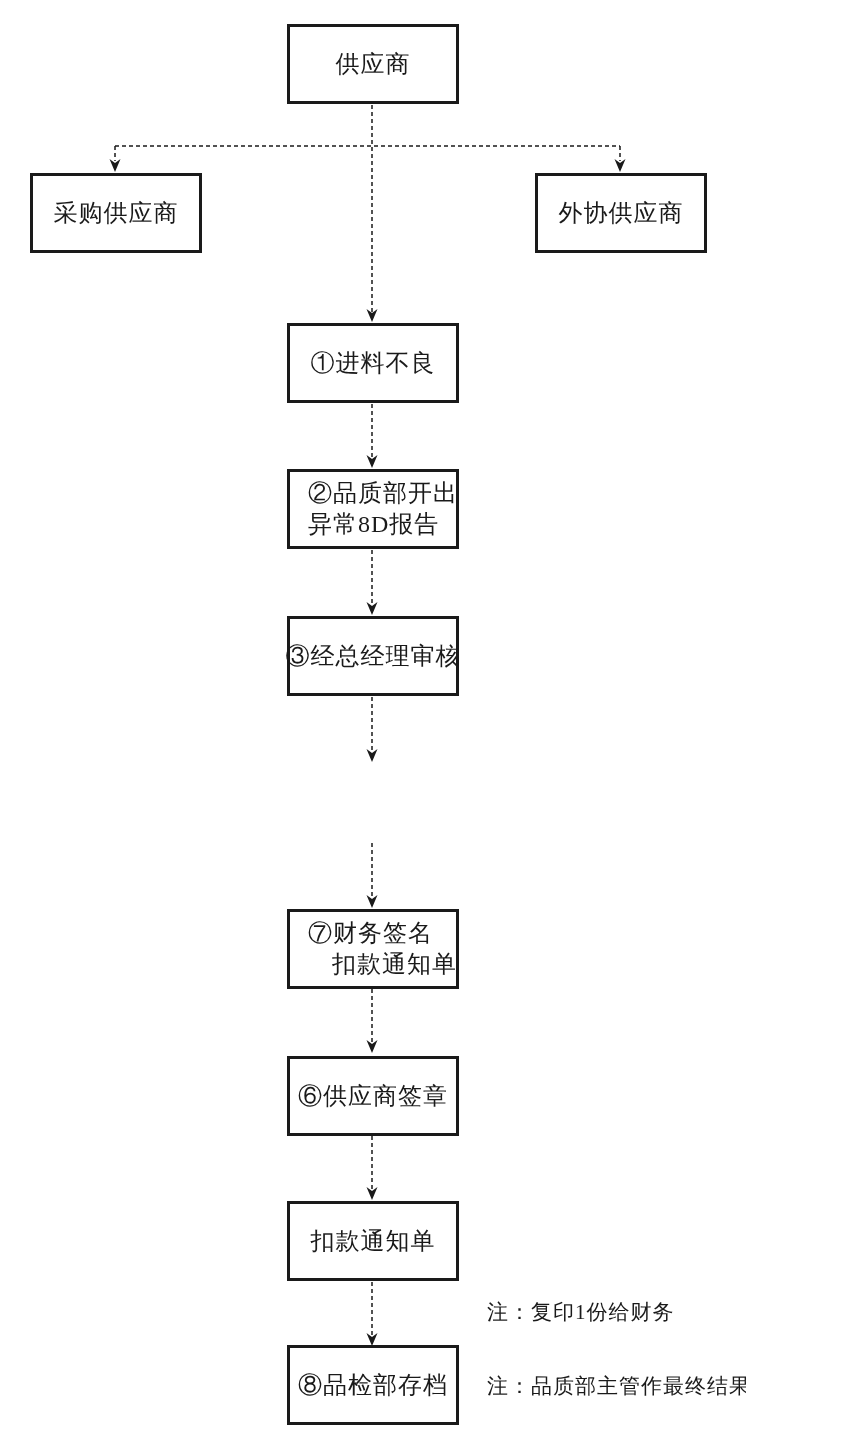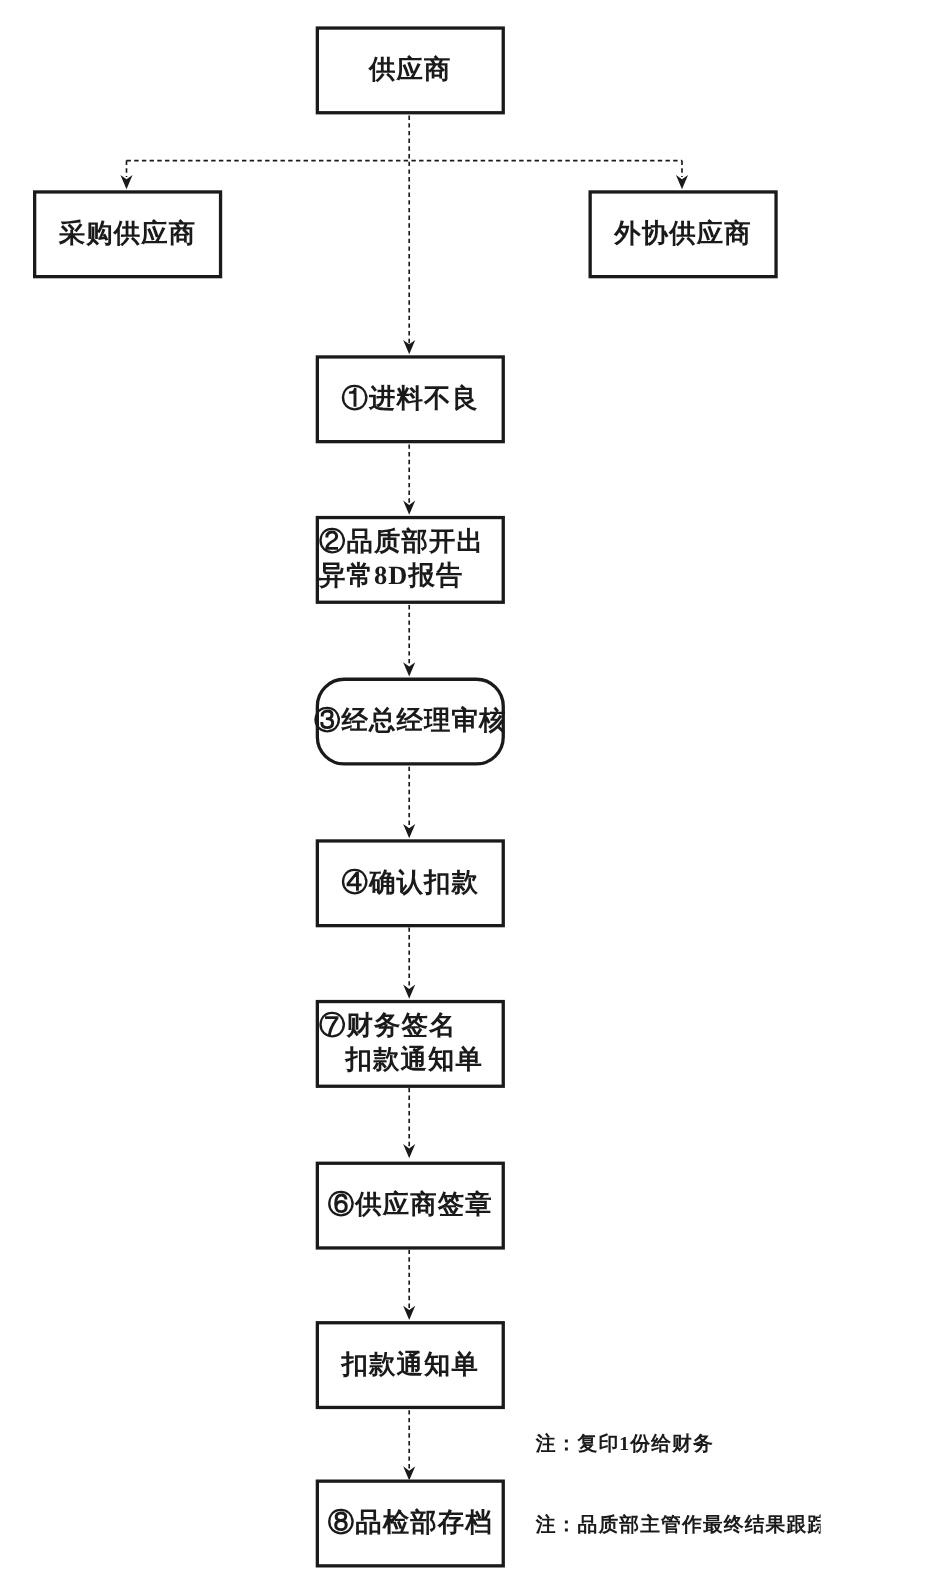--- a/index.html
+++ b/index.html
@@ -13,21 +13,20 @@
   body{
     font-family:"Liberation Serif","DejaVu Serif",serif;
     color:var(--text-color);
   }
   .canvas{
     position:relative;
     width:746px;
     height:1444px;
     background:var(--bg-color);
     overflow:hidden;
-    font-weight:bold;
   }
   .connectors{
     position:absolute;
     left:0;top:0;
     width:854px;height:1444px;
     z-index:1;
   }
   .node{
     position:absolute;
     width:172px;
@@ -40,39 +39,40 @@
     font-size:24px;
     line-height:31px;
     letter-spacing:1px;
     z-index:2;
     white-space:nowrap;
   }
   .node.multiline{
     flex-direction:column;
     align-items:flex-start;
     justify-content:center;
+    padding-left:18px;
   }
   .node.multiline .indent{
     padding-left:24px;
   }
   .note{
     position:absolute;
-    font-size:18px;
+    font-size:21px;
     line-height:28px;
     letter-spacing:1px;
     white-space:nowrap;
     z-index:2;
   }
   
   .pos-supplier{left:287px;top:24px;}
   .pos-purchase{left:30px;top:173px;}
   .pos-outsource{left:535px;top:173px;}
   .pos-step1{left:287px;top:323px;}
   .pos-step2{left:287px;top:469px;}
-  .pos-step3{left:287px;top:616px;border-radius:26px;}
+  .pos-step3{left:287px;top:616px;}
   .pos-step4{left:287px;top:763px;}
   .pos-step5{left:287px;top:909px;}
   .pos-step6{left:287px;top:1056px;}
   .pos-step7{left:287px;top:1201px;}
   .pos-step8{left:287px;top:1345px;}
   .pos-note1{left:487px;top:1298px;}
   .pos-note2{left:487px;top:1372px;}
 </style>
 </head>
 <body>
@@ -129,23 +129,20 @@
 
   <div class="node multiline pos-step2">
     <span>②品质部开出</span>
     <span>异常8D报告</span>
   </div>
 
   <div class="node pos-step3">
     <span>③经总经理审核</span>
   </div>
 
-  <div class="node pos-step4">
-    <span>④确认扣款</span>
-  </div>
 
   <div class="node multiline pos-step5">
     <span>⑦财务签名</span>
     <span class="indent">扣款通知单</span>
   </div>
 
   <div class="node pos-step6">
     <span>⑥供应商签章</span>
   </div>
 

